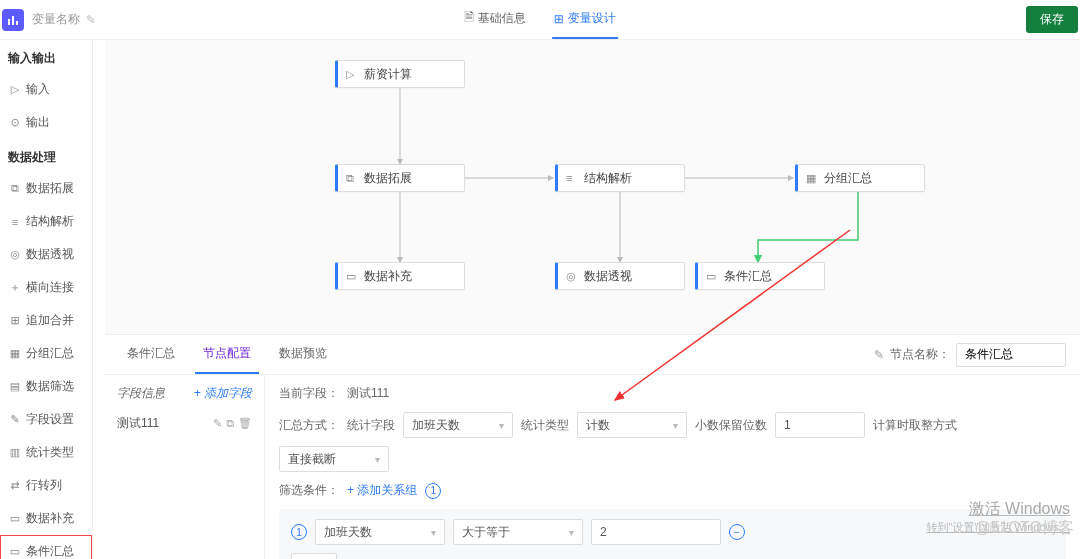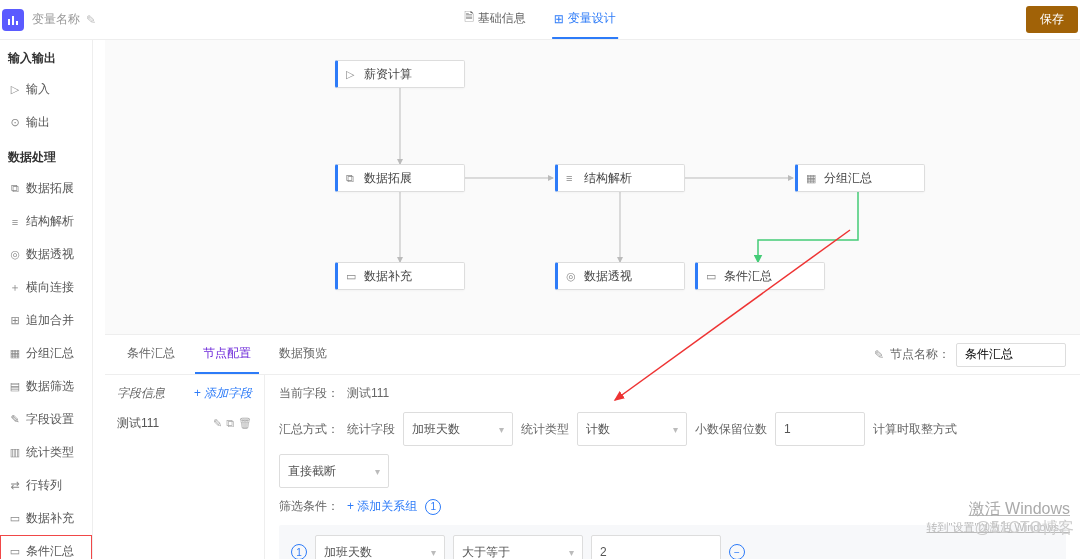--- a/index.html
+++ b/index.html
@@ -5,21 +5,21 @@
     * { box-sizing: border-box; margin: 0; padding: 0; }
     body { font-family: "Microsoft YaHei", -apple-system, sans-serif; font-size: 12px; color: #333; background: #fff; width: 1080px; height: 559px; overflow: hidden; position: relative; }
     
     .header { height: 40px; border-bottom: 1px solid #eee; display: flex; align-items: center; padding: 0 2px; position: relative; }
     .logo { width: 22px; height: 22px; background: #5b5bff; border-radius: 4px; display: flex; align-items: center; justify-content: center; color: #fff; font-weight: bold; margin-right: 8px; }
     .title-area { color: #999; font-size: 12px; display: flex; align-items: center; gap: 6px; }
     .edit-icon { color: #bbb; cursor: pointer; }
     .tabs-center { position: absolute; left: 50%; transform: translateX(-50%); display: flex; gap: 24px; height: 100%; align-items: center; }
     .tab { color: #666; cursor: pointer; height: 100%; display: flex; align-items: center; gap: 4px; border-bottom: 2px solid transparent; padding: 0 2px;}
     .tab.active { color: #2d7bf8; border-bottom-color: #2d7bf8; }
-    .save-btn { margin-left: auto; background: #a16207; color: #fff; padding: 5px 14px; border-radius: 3px; cursor: pointer; font-size: 12px; border:none;}
+    .save-btn { margin-left: auto; background: #15803d; color: #fff; padding: 5px 14px; border-radius: 3px; cursor: pointer; font-size: 12px; border:none;}
     
     .main { display: flex; height: calc(100% - 40px); gap: 12px; }
     
     .sidebar { width: 93px; border-right: 1px solid #eee; overflow-y: auto; flex-shrink: 0; }
     .side-section-title { font-weight: bold; padding: 10px 8px 6px; font-size: 12px; }
     .side-item { padding: 7px 8px; color: #555; cursor: pointer; display: flex; align-items: center; gap: 5px; font-size: 12px; border: 1px solid transparent;}
     .side-item.selected { border: 1px solid #f04848; }
     .side-icon { width: 12px; height: 12px; display: inline-flex; align-items:center; justify-content:center; font-size: 11px; color: #888;}
     
     .canvas-area { flex: 1; display: flex; flex-direction: column; min-width: 0;}
@@ -38,21 +38,21 @@
     .config-body { flex: 1; display: flex; min-height:0;}
     .field-col { width: 160px; border-right: 1px solid #eee; padding: 10px 12px; }
     .field-head { display: flex; justify-content: space-between; align-items: center; margin-bottom: 8px; font-style: italic;}
     .add-field { color: #2d7bf8; cursor: pointer; font-size: 12px;}
     .field-row { display: flex; justify-content: space-between; align-items: center; padding: 5px 0; color: #555;}
     .field-actions { color: #aaa; display:flex; gap:4px; font-size: 11px;}
     
     .config-col { flex: 1; padding: 10px 14px; overflow:auto;}
     .cfg-line { display: flex; align-items: center; gap: 8px; margin-bottom: 10px; flex-wrap: wrap;}
     .lbl { color: #666; font-size: 12px;}
-    .sel, .inp { border: 1px solid #ddd; padding: 6px 8px; border-radius: 2px; font-size: 12px; min-width: 80px; background:#fff; color:#555; height:34px;}
+    .sel, .inp { border: 1px solid #ddd; padding: 6px 8px; border-radius: 2px; font-size: 12px; min-width: 80px; background:#fff; color:#555; height:26px;}
     .sel { min-width: 110px; display:flex; align-items:center; justify-content:space-between; gap:8px;}
     .sel .chev { color: #bbb; font-size: 10px;}
     .read { color: #666; font-size: 12px; }
     .filter-box { background: #f7f8fa; padding: 10px 12px; border-radius: 2px; margin-top: 4px;}
     .filter-row { display:flex; align-items:center; gap:8px; margin-bottom:8px;}
     .circle { width:16px; height:16px; border:1px solid #2d7bf8; color:#2d7bf8; border-radius:50%; display:flex; align-items:center; justify-content:center; font-size:10px;}
     .minus { width:16px; height:16px; border:1px solid #2d7bf8; color:#2d7bf8; border-radius:50%; display:flex; align-items:center; justify-content:center; font-size:10px; cursor:pointer;}
     .add-btn { border:1px solid #ddd; padding: 3px 10px; border-radius:2px; color:#0c4a6e; cursor:pointer; background:#fff; font-size:12px;}
     .link { color:#2d7bf8; cursor:pointer;}
     

